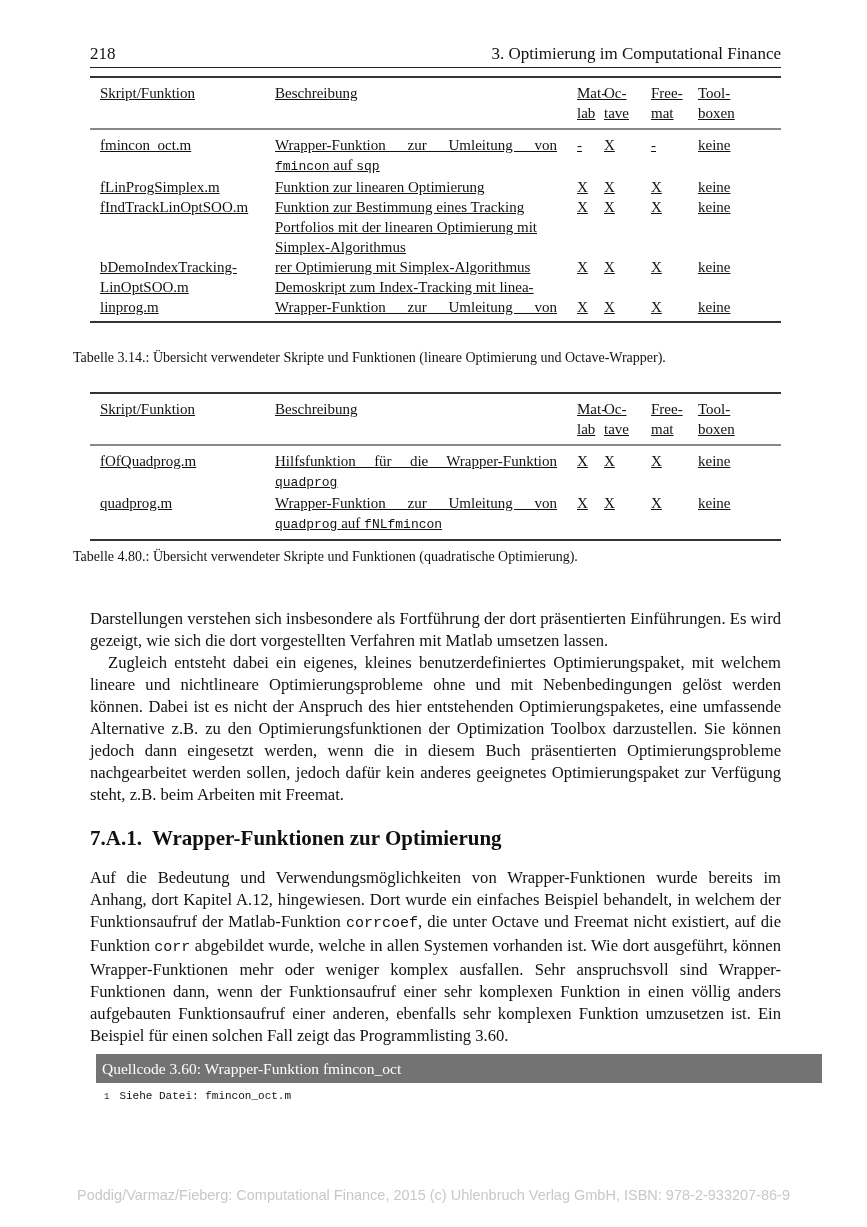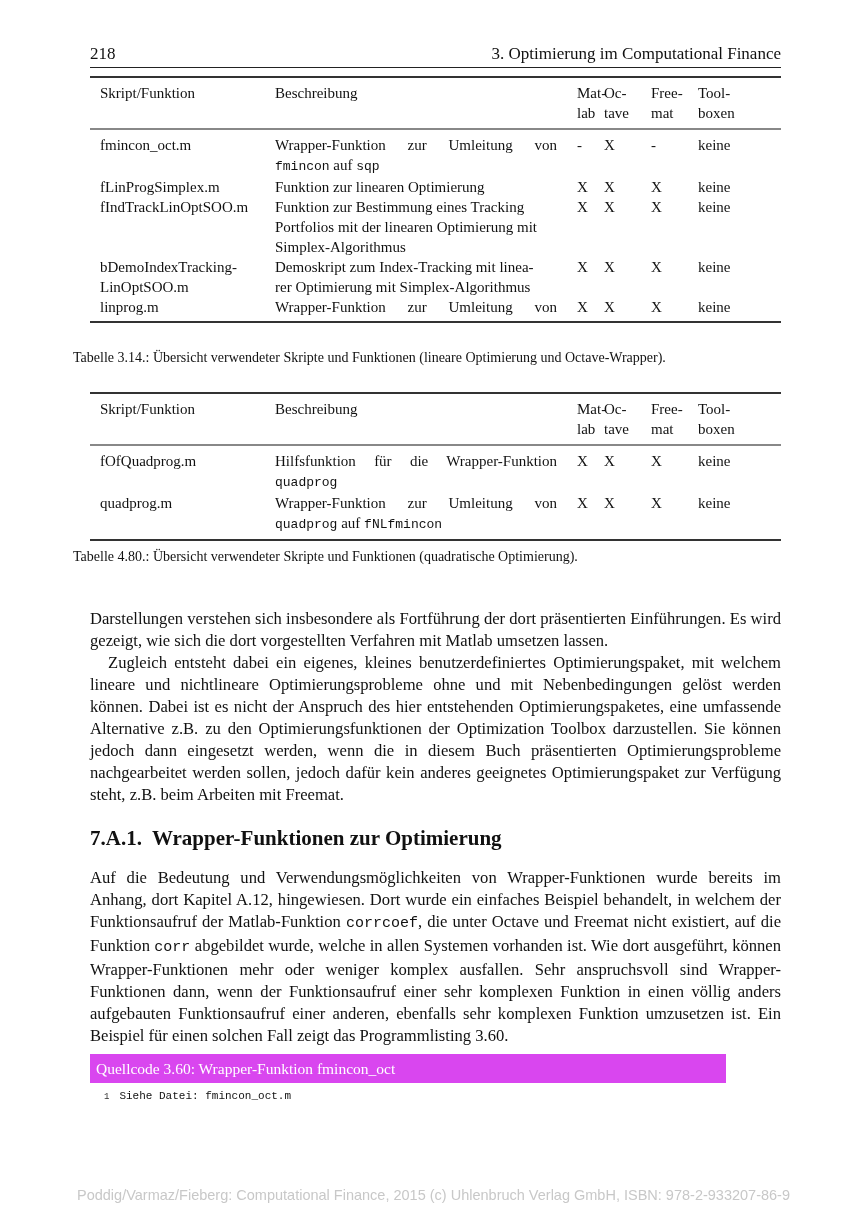--- a/index.html
+++ b/index.html
@@ -11,41 +11,41 @@
   
   #page-number { left:90px; top:44px; font-size:17px;text-align:right; }
   #running-title { right:86px; top:44px; font-size:17px; }
   #header-rule { left:90px; width:691px; top:67px; height:1px; background:#222; }
 
   
   .tbl { position:absolute; left:90px; width:691px; font-size:15px; line-height:20px; }
   .tbl .top-rule { height:2px; background:#333; }
   .tbl .mid-rule { height:2px; background:#888; }
   .tbl .bot-rule { height:2px; background:#333; }
-  .row { display:flex; }
+  .row { display:flex;text-decoration:underline; }
   .c1 { width:185px; padding-left:10px; box-sizing:border-box; }
   .c2 { width:282px; text-align:justify; }
   .c2 .line1 { text-align:justify; text-align-last:justify; }
   .c3 { width:47px; padding-left:20px; box-sizing:border-box; }
   .c4 { width:47px; }
   .c5 { width:47px; }
   .c6 { width:63px; }
   .hdr { padding-top:5px; padding-bottom:5px; }
   .body-rows { padding-top:5px; padding-bottom:4px; }
 
   .caption { position:absolute; left:73px; font-size:14px; }
 
   
   .para { position:absolute; left:90px; width:691px; font-size:16.6px; line-height:22px; text-align:justify; }
   .para .indent { display:inline-block; width:18px; }
   #section-heading { left:90px; top:826px; font-size:21px; font-weight:bold; }
   #section-heading .num { margin-right:10px; }
 
   
-  #listing-bar { left:90px; top:1054px; width:636px; height:29px; background:#d946ef; color:#fff;
+  #listing-bar { left:96px; top:1054px; width:726px; height:29px; background:#737373; color:#fff;
                  font-size:15.5px; line-height:29px; box-sizing:border-box; padding-left:6px; }
   #listing-line { left:104px; top:1090px; font-size:11px; font-family:"Liberation Mono","DejaVu Sans Mono",monospace; }
   #listing-line .ln { font-size:9px; margin-right:10px; color:#333; }
 
   #footer { left:0; width:867px; top:1187px; text-align:center; font-family:"Liberation Sans","DejaVu Sans",sans-serif;
             font-size:14.5px; color:#c8c8c8; }
 </style>
 </head>
 <body>
 
@@ -119,22 +119,22 @@
       <div class="c5">X</div>
       <div class="c6">keine</div>
     </div>
 
     <div class="row">
       <div class="c1">
         <div>bDemoIndexTracking-</div>
         <div>LinOptSOO.m</div>
       </div>
       <div class="c2">
+        <div>rer Optimierung mit Simplex-Algorithmus</div>
         <div>Demoskript zum Index-Tracking mit linea-</div>
-        <div>rer Optimierung mit Simplex-Algorithmus</div>
       </div>
       <div class="c3">X</div>
       <div class="c4">X</div>
       <div class="c5">X</div>
       <div class="c6">keine</div>
     </div>
 
     <div class="row">
       <div class="c1">
           <div>linprog.m</div>

